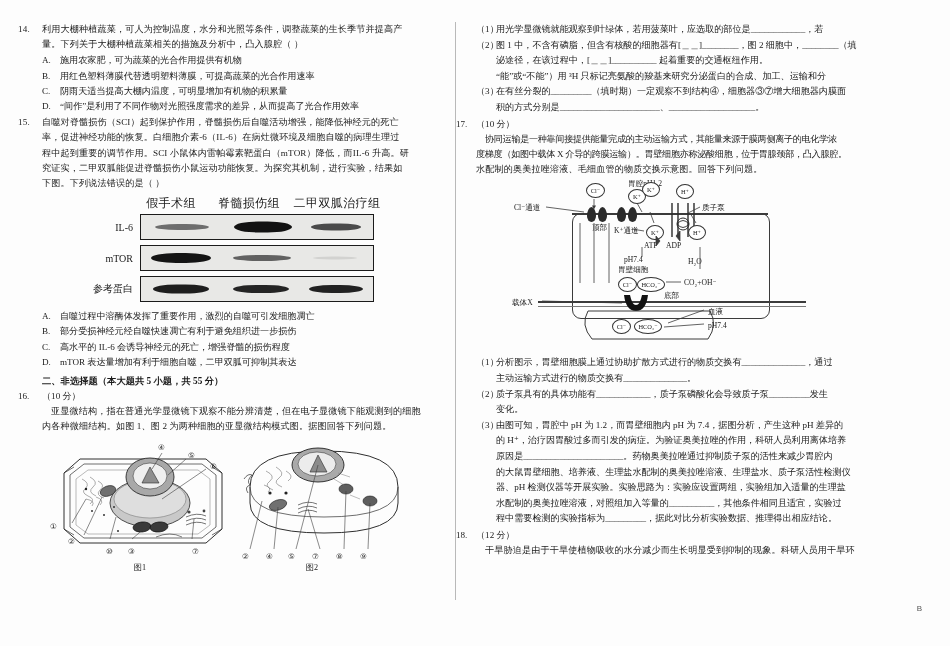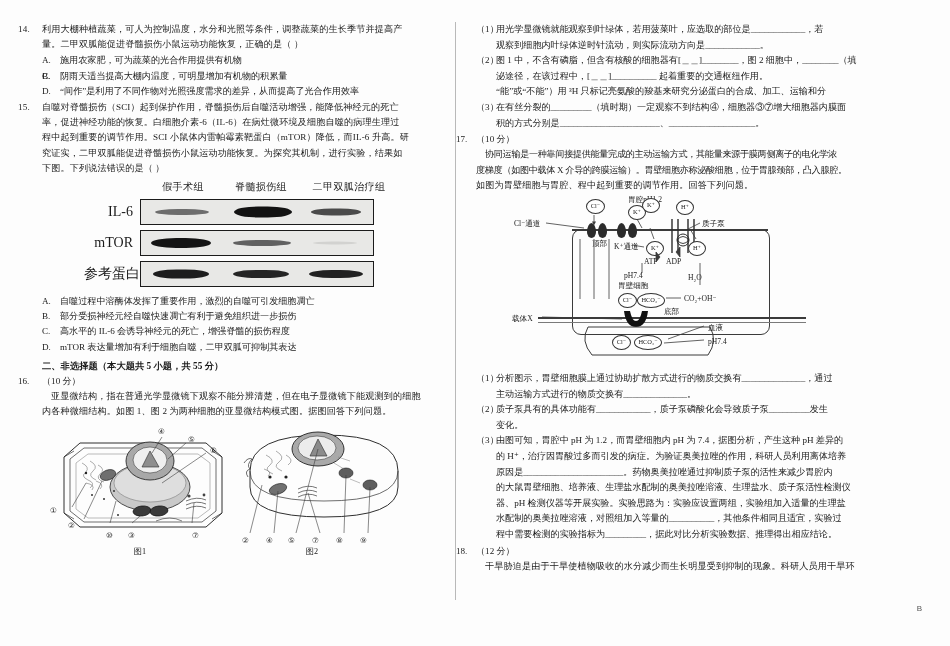--- a/index.html
+++ b/index.html
@@ -93,24 +93,24 @@
   
   .blot-wrap {
     position: relative;
     margin: 4px 0 6px 0;
     width: 100%;
     height: 108px;
   }
   .blot-head {
     position: absolute;
     top: 0;
-    left: 104px;
+    left: 92px;
     width: 250px;
     display: flex;
-    font-size: 10px;
+    font-size: 12px;
     letter-spacing: 0.4px;
   }
   .blot-head span { white-space: nowrap; }
   .bh1 { width: 74px; text-align: center; }
   .bh2 { width: 82px; text-align: center; }
   .bh3 { width: 94px; text-align: center; }
   .blot-rows {
     position: absolute;
     top: 17px;
     left: 42px;
@@ -118,21 +118,21 @@
   .blot-row {
     display: flex;
     align-items: center;
     height: 30px;
     margin-bottom: 1px;
   }
   .blot-label {
     width: 56px;
     text-align: right;
     padding-right: 7px;
-    font-size: 14px;
+    font-size: 10px;
     box-sizing: border-box;
     white-space: nowrap;
   }
   .blot-strip {
     width: 232px;
     height: 24px;
     border: 1.7px solid #1b1b1b;
     background: #e8e8e6;
     position: relative;
     overflow: hidden;
@@ -216,28 +216,29 @@
 
 <div class="page">
 
   <div class="divider"></div>
 
   <div class="col col-left">
 
     <div class="q">
       <span class="qnum">14.</span>
       <div>利用大棚种植蔬菜，可人为控制温度，水分和光照等条件，调整蔬菜的生长季节并提高产</div>
-      <div>量。二甲双胍能促进脊髓损伤小鼠运动功能恢复，正确的是（          ）</div>
+      <div>量。下列关于大棚种植蔬菜相关的措施及分析中，凸入腺腔（          ）</div>
     </div>
     <div class="opt">
       <span class="lab">A.</span>
       <span>施用农家肥，可为蔬菜的光合作用提供有机物</span>
     </div>
     <div class="opt">
       <span class="lab">B.</span>
+      <span>用红色塑料薄膜代替透明塑料薄膜，可提高蔬菜的光合作用速率</span>
     </div>
     <div class="opt">
       <span class="lab">C.</span>
       <span>阴雨天适当提高大棚内温度，可明显增加有机物的积累量</span>
     </div>
     <div class="opt">
       <span class="lab">D.</span>
       <span>“间作”是利用了不同作物对光照强度需求的差异，从而提高了光合作用效率</span>
     </div>
 
@@ -434,21 +435,20 @@
       <span class="cellcap" style="left:250px;top:125px;width:40px;">图2</span>
     </div>
 
   </div>
 
   <div class="col col-right">
 
     <div class="sub">
       <span class="sn">（1）</span>
       <div>用光学显微镜就能观察到叶绿体，若用菠菜叶，应选取的部位是____________，若</div>
-      <div>观察到细胞内叶绿体逆时针流动，则实际流动方向是____________。</div>
     </div>
 
     <div class="sub">
       <span class="sn">（2）</span>
       <div>图 1 中，不含有磷脂，但含有核酸的细胞器有[＿＿]________，图 2 细胞中，________（填</div>
       <div>泌途径，在该过程中，[＿＿]__________ 起着重要的交通枢纽作用。</div>
       <div>“能”或“不能”）用 ³H 只标记亮氨酸的羧基来研究分泌蛋白的合成、加工、运输和分</div>
     </div>
 
     <div class="sub">
@@ -457,21 +457,21 @@
       <div>积的方式分别是______________________、___________________。</div>
     </div>
 
     <div class="score" style="margin-top:1px;">
       <span class="qnum r">17.</span>
       <span>（10 分）</span>
     </div>
     <div class="q">
       <div class="indent1 par">协同运输是一种靠间接提供能量完成的主动运输方式，其能量来源于膜两侧离子的电化学浓</div>
       <div class="par">度梯度（如图中载体 X 介导的跨膜运输）。胃壁细胞亦称泌酸细胞，位于胃腺颈部，凸入腺腔。</div>
-      <div>如图为胃壁细胞与胃腔、程中起到重要的调节作用。回答下列问题。</div>
+      <div>水配制的奥美拉唑溶液、毛细血管的物质交换示意图。回答下列问题。</div>
     </div>
 
     <div class="pcell">
 
       <span class="pc-txt" style="left:152px;top:0px;">胃腔pH1.2</span>
 
       <div class="pc-box" style="left:96px;top:34px;width:196px;height:104px;"></div>
 
       <div style="position:absolute;left:96px;top:34px;width:196px;height:2px;background:#3b3b3b;"></div>
 

